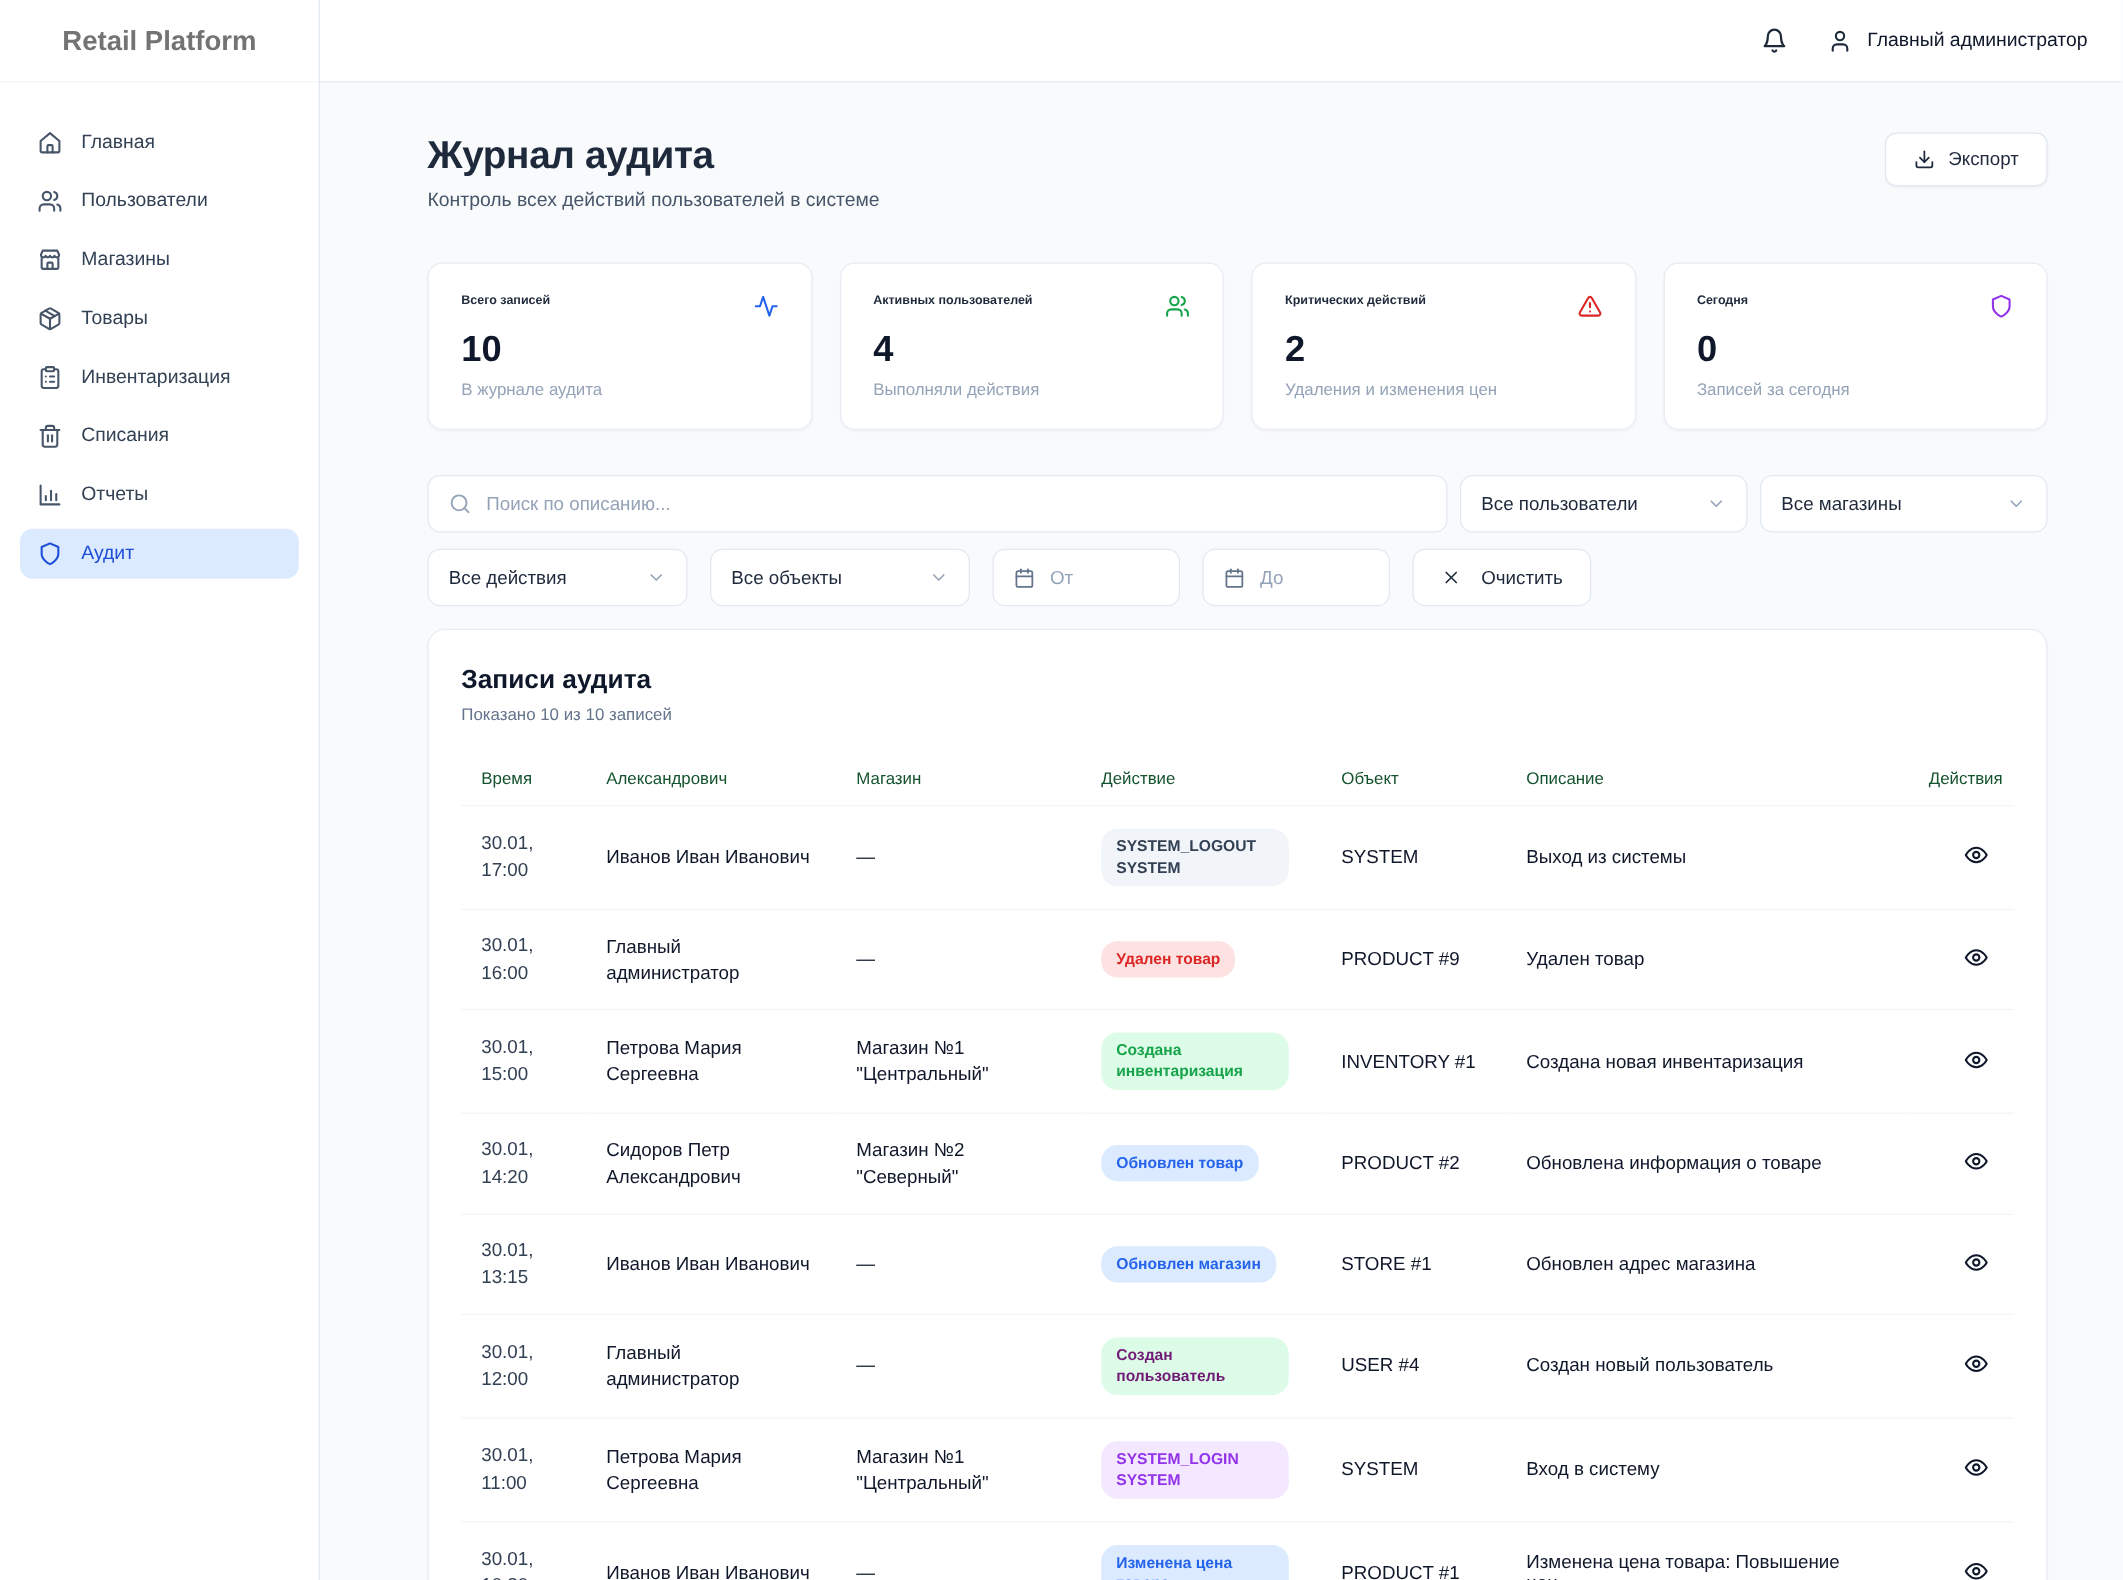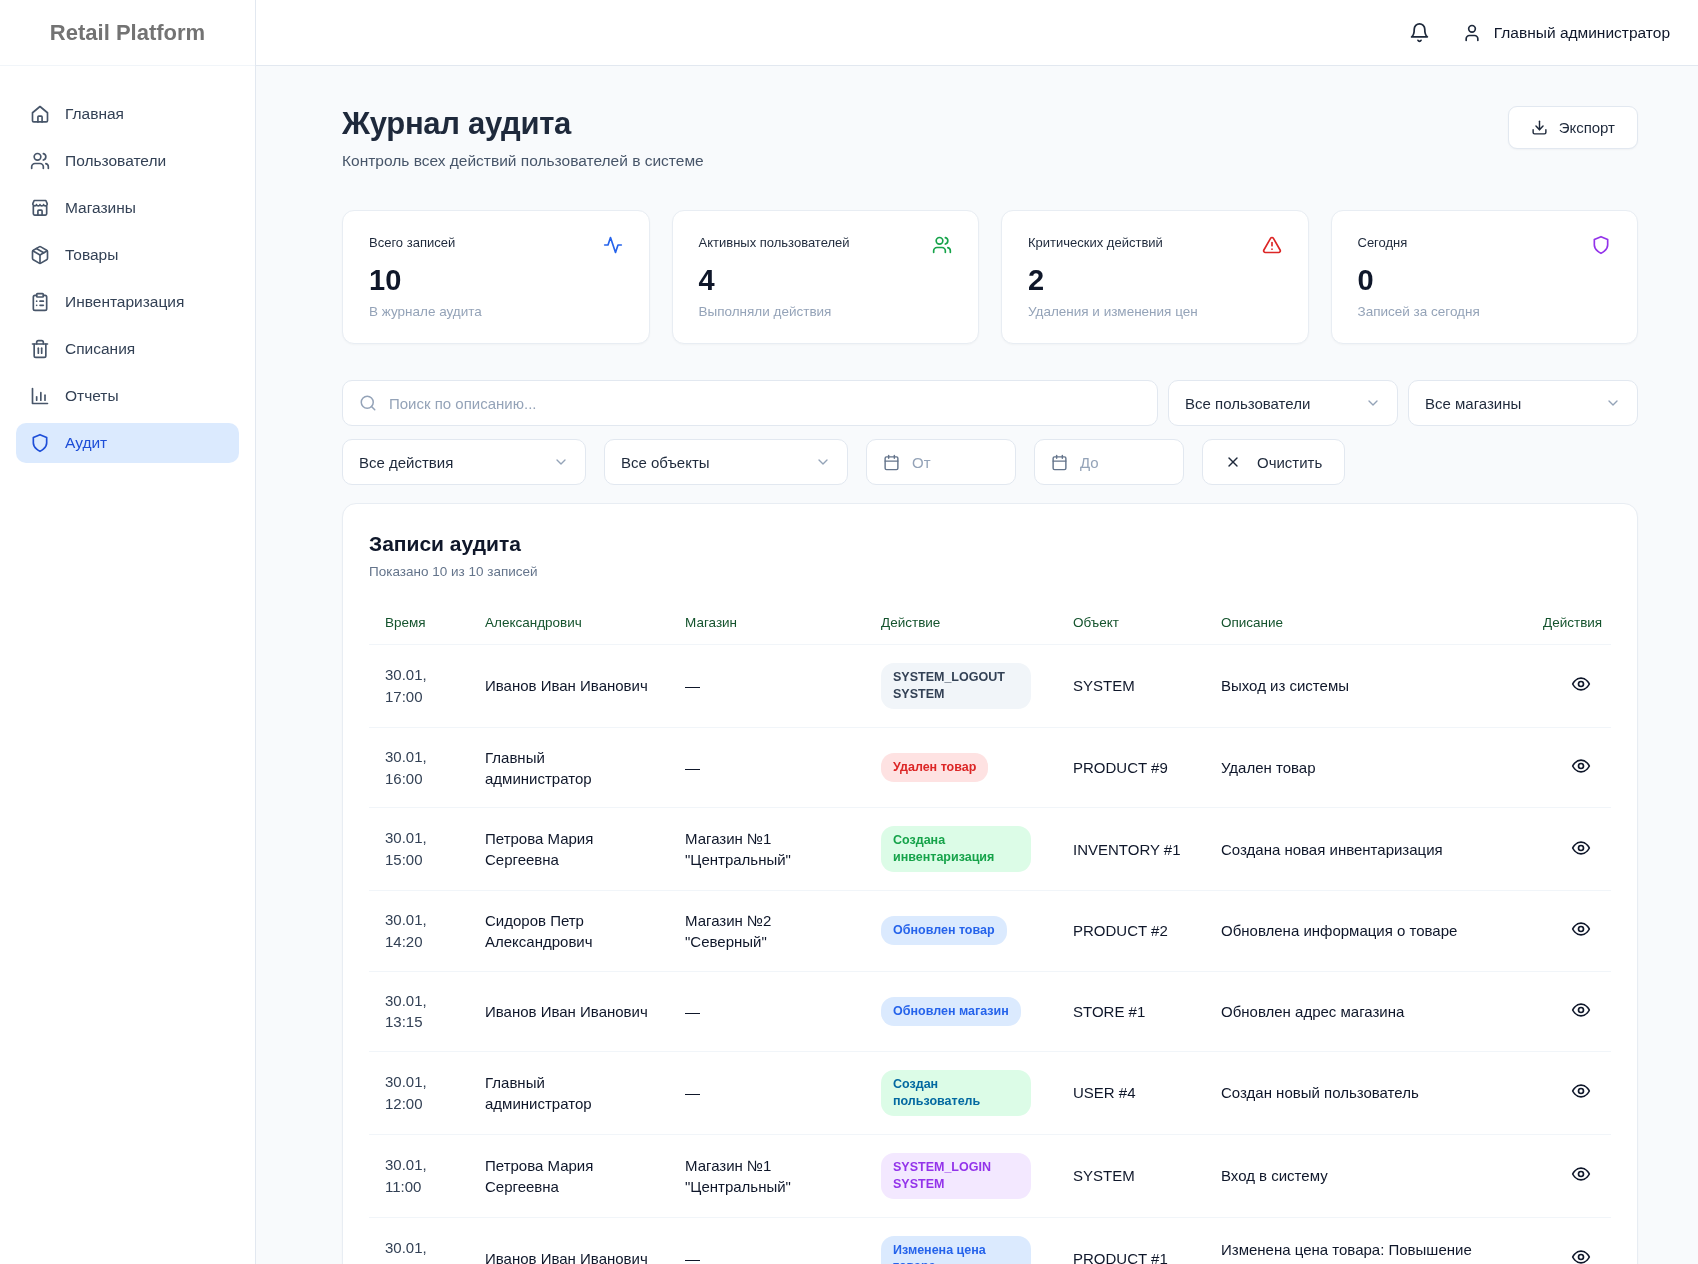--- a/index.html
+++ b/index.html
@@ -39,38 +39,38 @@
   .page-subtitle { margin-top:10px; font-size:15.5px; color:#475569; }
   .export-btn { display:flex; align-items:center; gap:11px; background:#fff; border:1px solid #e2e8f0;
                 border-radius:9px; padding:12px 22px; font-size:15px; color:#1e293b;
                 font-family:inherit; cursor:pointer; box-shadow:0 1px 2px rgba(15,23,42,.04); }
 
   
   .stats { display:grid; grid-template-columns:repeat(4,1fr); gap:22px; margin-bottom:36px; }
   .stat-card { background:#fff; border:1px solid #e8edf3; border-radius:12px; padding:24px 26px;
                box-shadow:0 1px 2px rgba(15,23,42,.03); }
   .stat-top { display:flex; justify-content:space-between; align-items:flex-start; }
-  .stat-label { font-size:13px; font-weight:400; color:#1e293b; }
+  .stat-label { font-size:10px; font-weight:700; color:#1e293b; }
   .stat-value { font-size:29px; font-weight:700; color:#0f172a; margin:9px 0 7px; }
   .stat-caption { font-size:13.5px; color:#94a3b8; }
 
   
   .filter-row1 { display:flex; gap:10px; margin-bottom:13px; }
   .search-box { flex:1; display:flex; align-items:center; gap:12px; background:#fff;
                 border:1px solid #e2e8f0; border-radius:10px; height:46px; padding:0 16px; }
   .search-box .icon { color:#94a3b8; }
   .search-box input { border:none; outline:none; flex:1; font-size:15px; font-family:inherit; color:#0f172a; background:transparent; }
   .search-box input::placeholder { color:#94a3b8; }
   .select { display:flex; align-items:center; justify-content:space-between; gap:12px; background:#fff;
             border:1px solid #e2e8f0; border-radius:10px; height:46px; padding:0 16px;
             font-size:15px; color:#1e293b; cursor:pointer; }
   .select .icon { color:#94a3b8; }
   .filter-row1 .select { width:230px; flex-shrink:0; }
   .filter-row2 { display:flex; gap:18px; margin-bottom:18px; }
-  .filter-row2 .select { width:244px; }
+  .filter-row2 .select { width:208px; }
   .date-input { display:flex; align-items:center; gap:12px; background:#fff; border:1px solid #e2e8f0;
                 border-radius:10px; height:46px; padding:0 16px; width:150px; cursor:text; }
   .date-input .icon { color:#64748b; }
   .date-input .date-ph { font-size:15px; color:#94a3b8; }
   .clear-btn { display:flex; align-items:center; gap:16px; background:#fff; border:1px solid #e2e8f0;
                border-radius:10px; height:46px; padding:0 22px; font-size:15px; color:#1e293b;
                font-family:inherit; cursor:pointer; }
 
   
   .table-card { background:#fff; border:1px solid #e8edf3; border-radius:14px 14px 0 0;
@@ -474,21 +474,21 @@
                   </span></button>
               </td>
             </tr>
             <tr>
               <td class="cell-time">
                 <div>30.01,</div>
                 <div>12:00</div>
               </td>
               <td class="cell-user">Главный администратор</td>
               <td class="cell-store">—</td>
-              <td><span class="badge" style="background:#dcfce7;color:#0369a1">Создан пользователь</span></td>
+              <td><span class="badge" style="background:#dcfce7;color:#701a75">Создан пользователь</span></td>
               <td>USER #4</td>
               <td>Создан новый пользователь</td>
               <td>
                 <button class="eye-btn"><span class="icon">
                     <svg width="20" height="20" viewBox="0 0 24 24" fill="none" stroke="currentColor" stroke-width="2" stroke-linecap="round" stroke-linejoin="round">
                       <path d="M2 12s3.5-7 10-7 10 7 10 7-3.5 7-10 7-10-7-10-7Z"></path>
                       <circle cx="12" cy="12" r="3"></circle>
                     </svg>
                   </span></button>
               </td>

